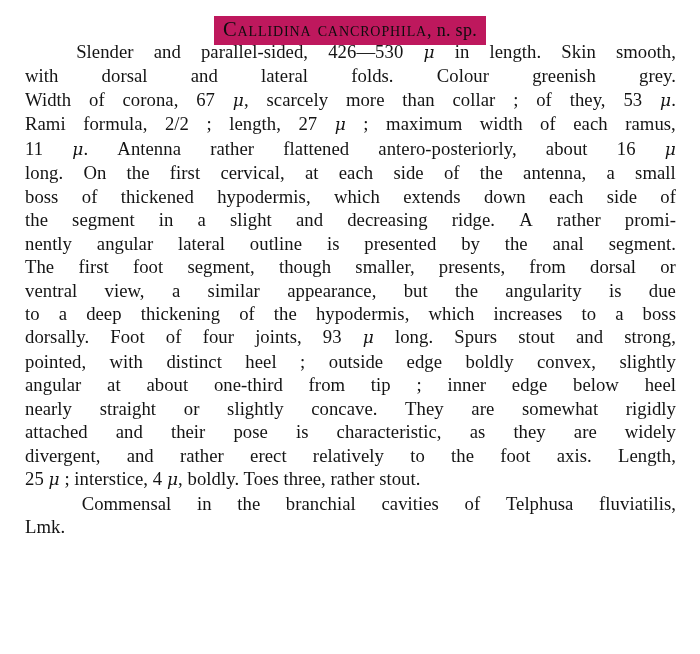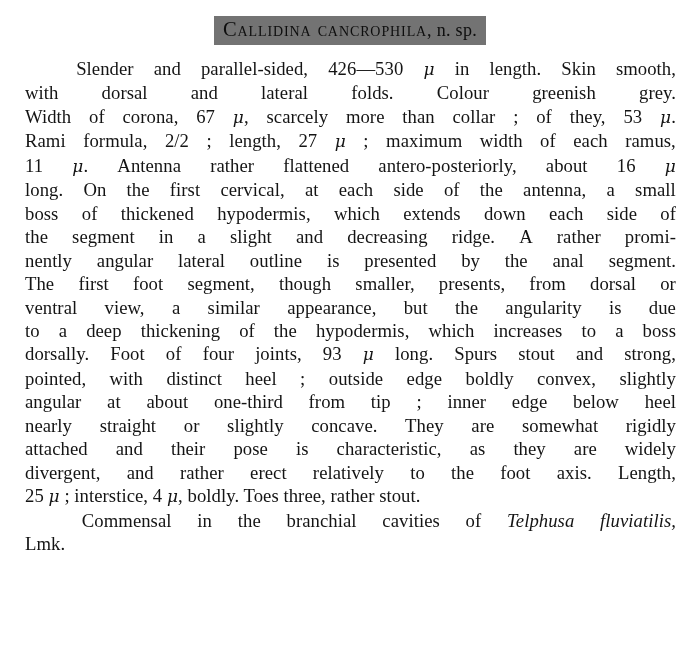--- a/index.html
+++ b/index.html
@@ -26,42 +26,42 @@
   
   .heading-row {
     position: absolute;
     top: 16px;
     left: 0;
     width: 700px;
     text-align: center;
   }
   .heading-mark {
     display: inline-block;
-    background: #737373;
+    background: #be185d;
     padding: 3px 9px 5px 9px;
     line-height: 1.0;
     white-space: nowrap;
   }
   .sp-name {
     font-variant: small-caps;
     font-size: 20.5px;
     letter-spacing: 0.9px;
     color: #0d0d0d;
   }
   .sp-rank {
     font-size: 18px;
     letter-spacing: 0.3px;
     color: #0d0d0d;
   }
 
   
   .textblock {
     position: absolute;
     left: 25px;
-    top: 57px;
+    top: 40px;
     width: 651px;
   }
 
   .line {
     display: block;
     font-size: 18.7px;
     line-height: 23.45px;
     letter-spacing: 0.05px;
     white-space: nowrap;
     color: #141414;
@@ -76,21 +76,20 @@
   .line.just > .w {
     white-space: pre;
   }
 
   .indent {
     display: inline-block;
     width: 31px;
   }
 
   .ital {
-    font-style: italic;
   }
 
   .mu {
     font-style: italic;
     font-family: "DejaVu Serif", serif;
     font-size: 17px;
   }
 </style>
 </head>
 <body>

